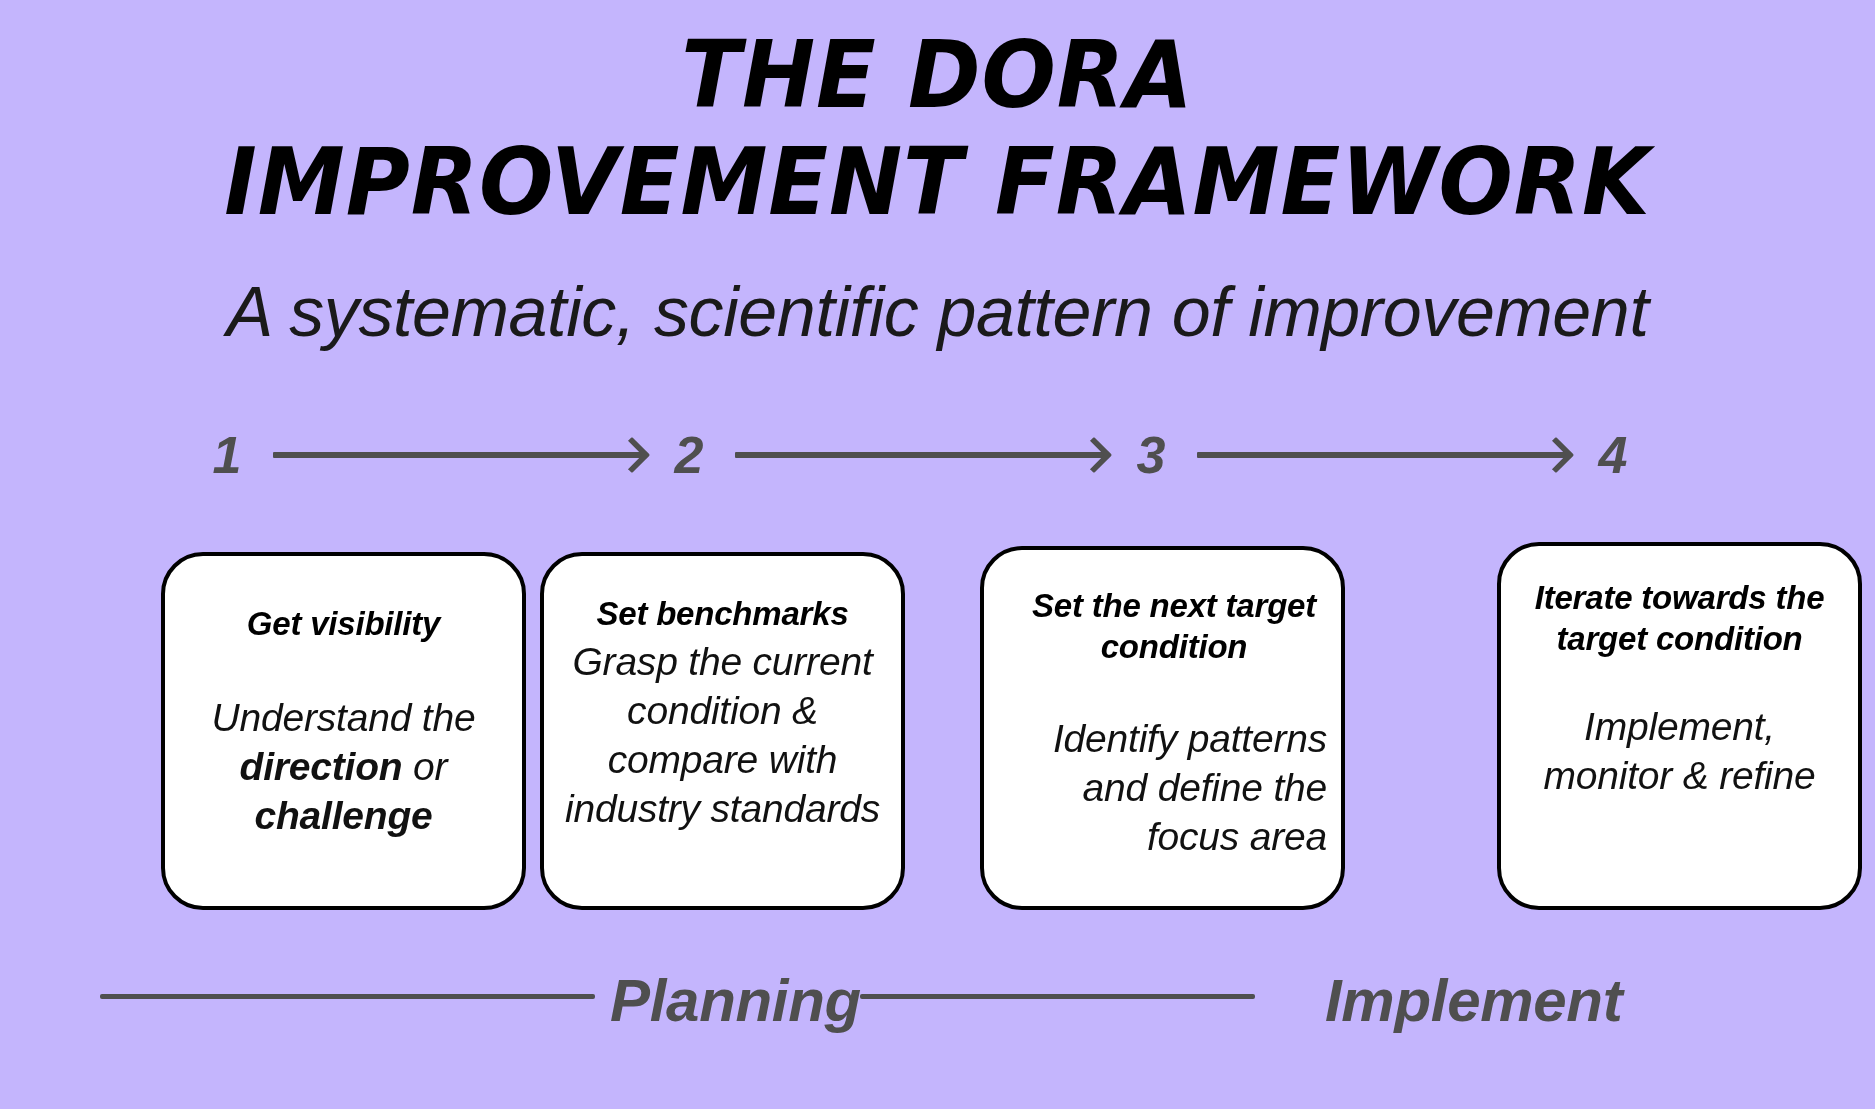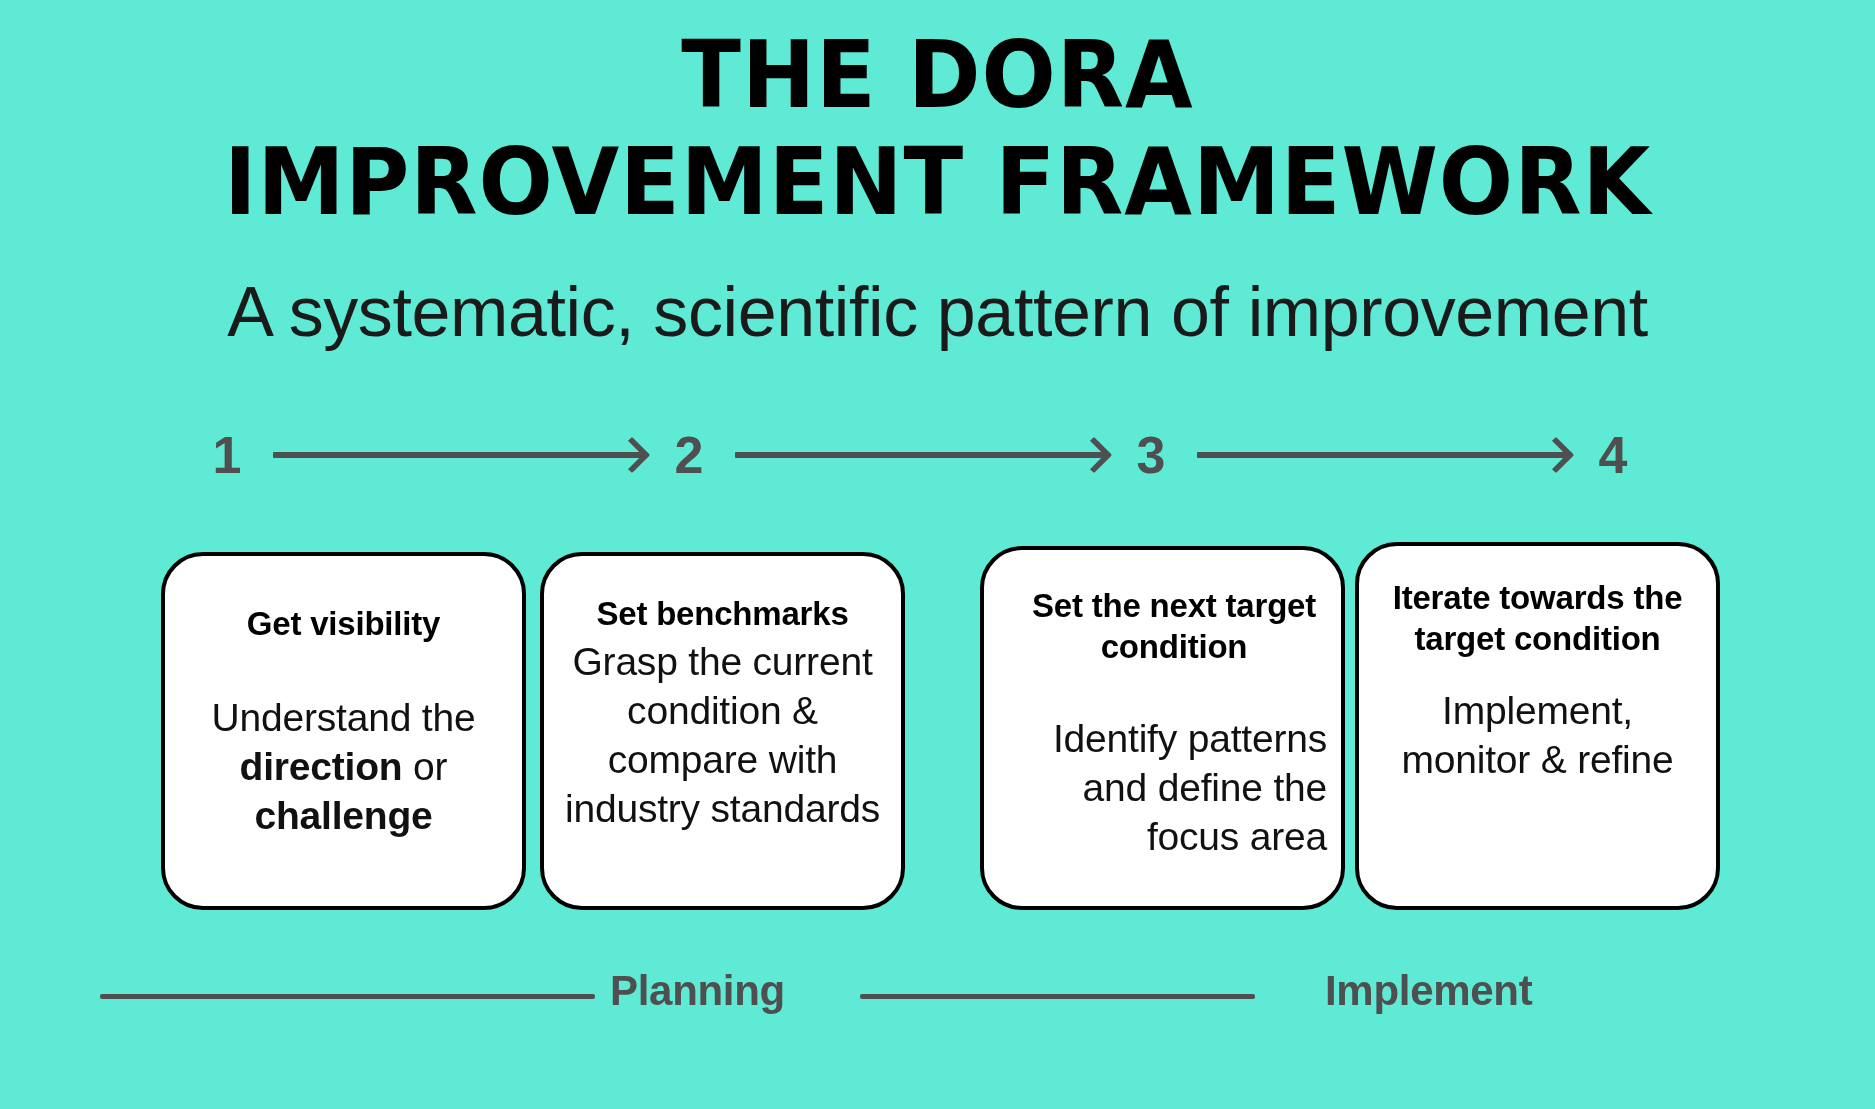--- a/index.html
+++ b/index.html
@@ -8,22 +8,23 @@
     background: #ffffff;
   }
   body {
     font-family: "Liberation Sans", sans-serif;
     color: #111111;
   }
   #canvas {
     position: relative;
     width: 1875px;
     height: 1109px;
-    background: #5eead4;
+    background: #c4b5fd;
     overflow: hidden;
+    font-style: italic;
   }
 
   
   .title {
     position: absolute;
     left: 0;
     top: 22px;
     width: 1875px;
     text-align: center;
     font-family: "DejaVu Sans", sans-serif;
@@ -113,21 +114,21 @@
     box-sizing: border-box;
     display: flex;
     flex-direction: column;
     align-items: center;
     padding: 0 14px;
     text-align: center;
   }
   .card.c1 { left: 16px; margin-left: 45px; }
   .card.c2 { left: 440px; }
   .card.c3 { left: 880px; top: -6px; height: 364px; padding-left: 37px; }
-  .card.c4 { left: 1255px; top: -10px; height: 368px; }
+  .card.c4 { left: 1397px; top: -10px; height: 368px; gap: 16px; }
 
   .card-title {
     font-size: 33px;
     font-weight: 700;
     line-height: 1.24;
     color: #000000;
     letter-spacing: -0.2px;
   }
   .card-body {
     font-size: 39px;
@@ -164,21 +165,21 @@
     height: 5px;
     background: #4f4f4f;
     border-radius: 2px;
   }
   .phase-line.seg-a { left: 0px;   width: 495px; }
   .phase-line.seg-b { left: 760px; width: 395px; }
 
   .phase-label {
     position: absolute;
     top: 0;
-    font-size: 42px;
+    font-size: 60px;
     font-weight: 700;
     color: #4f4f4f;
     letter-spacing: -0.3px;
     line-height: 1.1;
   }
   .phase-label.planning  { left: 510px; }
   .phase-label.executing { left: 1225px; }
 </style>
 </head>
 <body>

